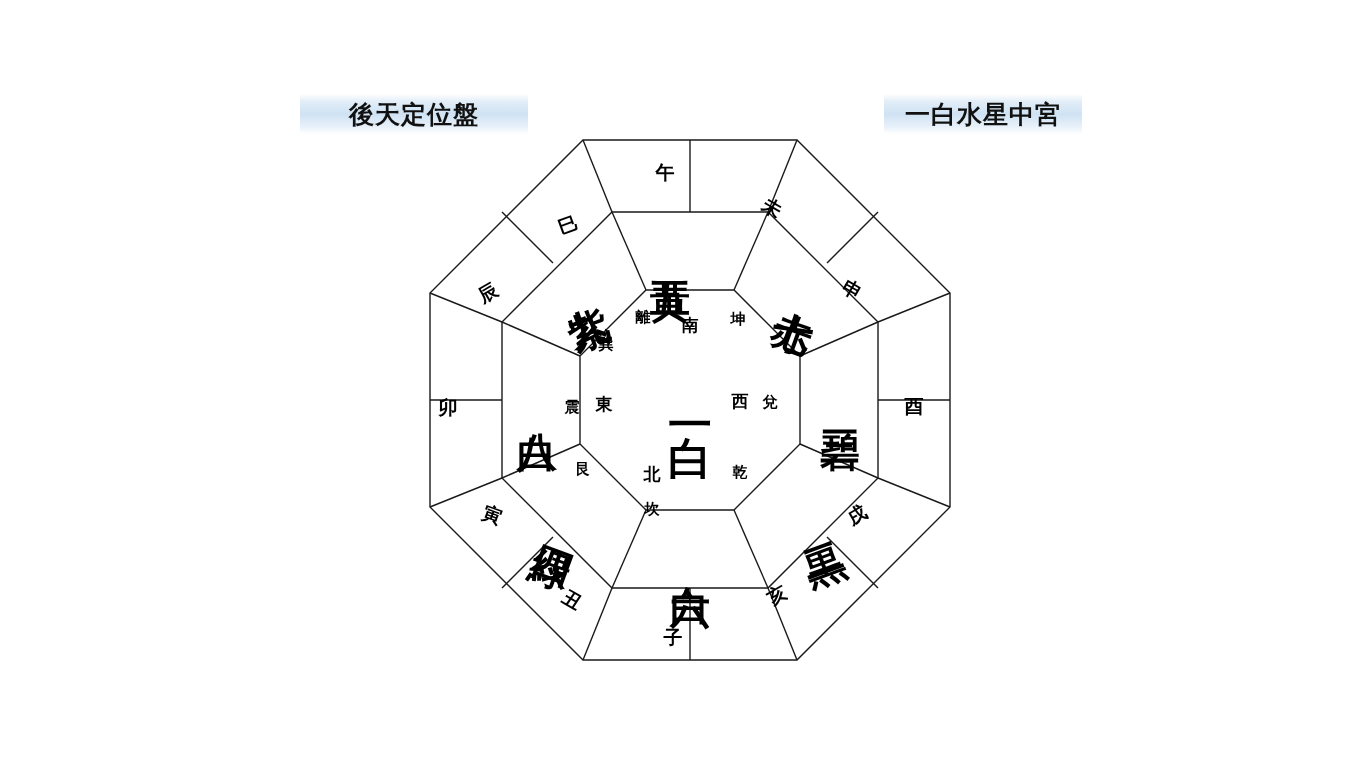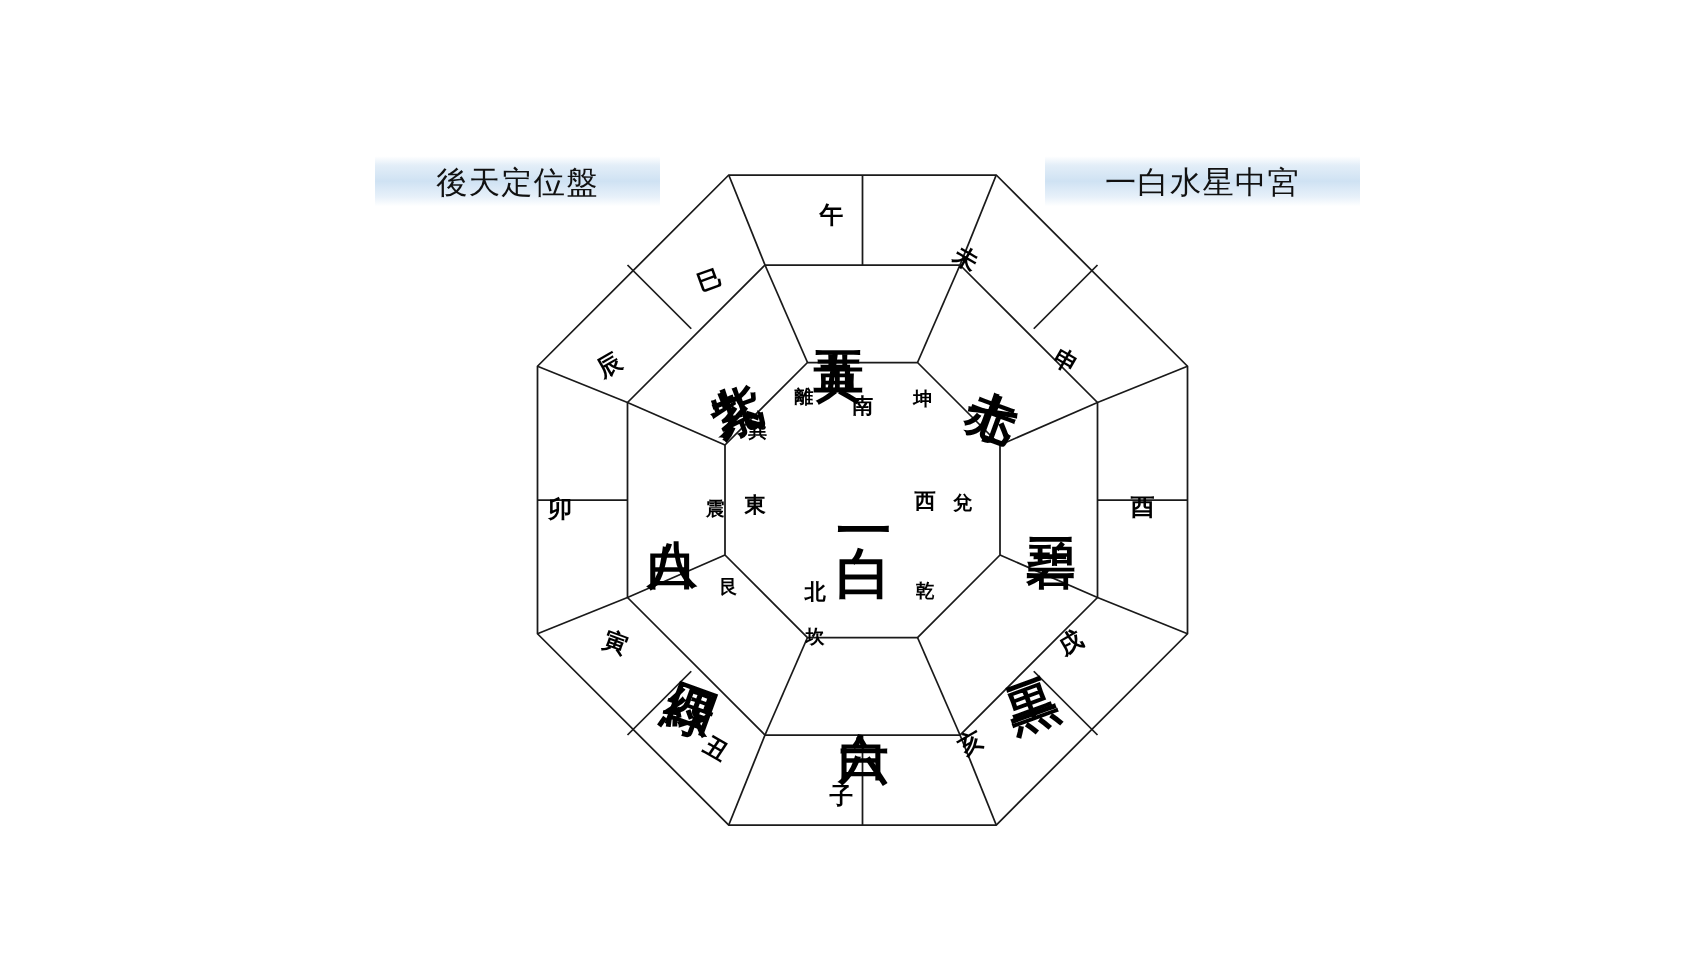--- a/index.html
+++ b/index.html
@@ -18,34 +18,33 @@
   }
 
   
   .label-box {
     position: absolute;
     height: 40px;
     display: flex;
     align-items: center;
     justify-content: center;
     font-size: 25px;
-    font-weight: 400;
+    font-weight: 700;
     letter-spacing: 1px;
     color: #111;
     background: linear-gradient(to bottom,
                 #ffffff 0%,
                 #e3eef8 18%,
                 #cfe2f3 50%,
                 #e8f1fa 82%,
                 #ffffff 100%);
     white-space: nowrap;
-    margin-top: 31px;
   }
   #label-left  { left: 300px; top: 94px;  width: 228px; }
-  #label-right { left: 836px; top: 94px;  width: 252px; }
+  #label-right { left: 884px; top: 94px;  width: 198px; }
 
   
   #diagram-wrap {
     position: absolute;
     left: 420px;
     top: 130px;
     width: 540px;
     height: 540px;
   }
   #diagram-svg {

